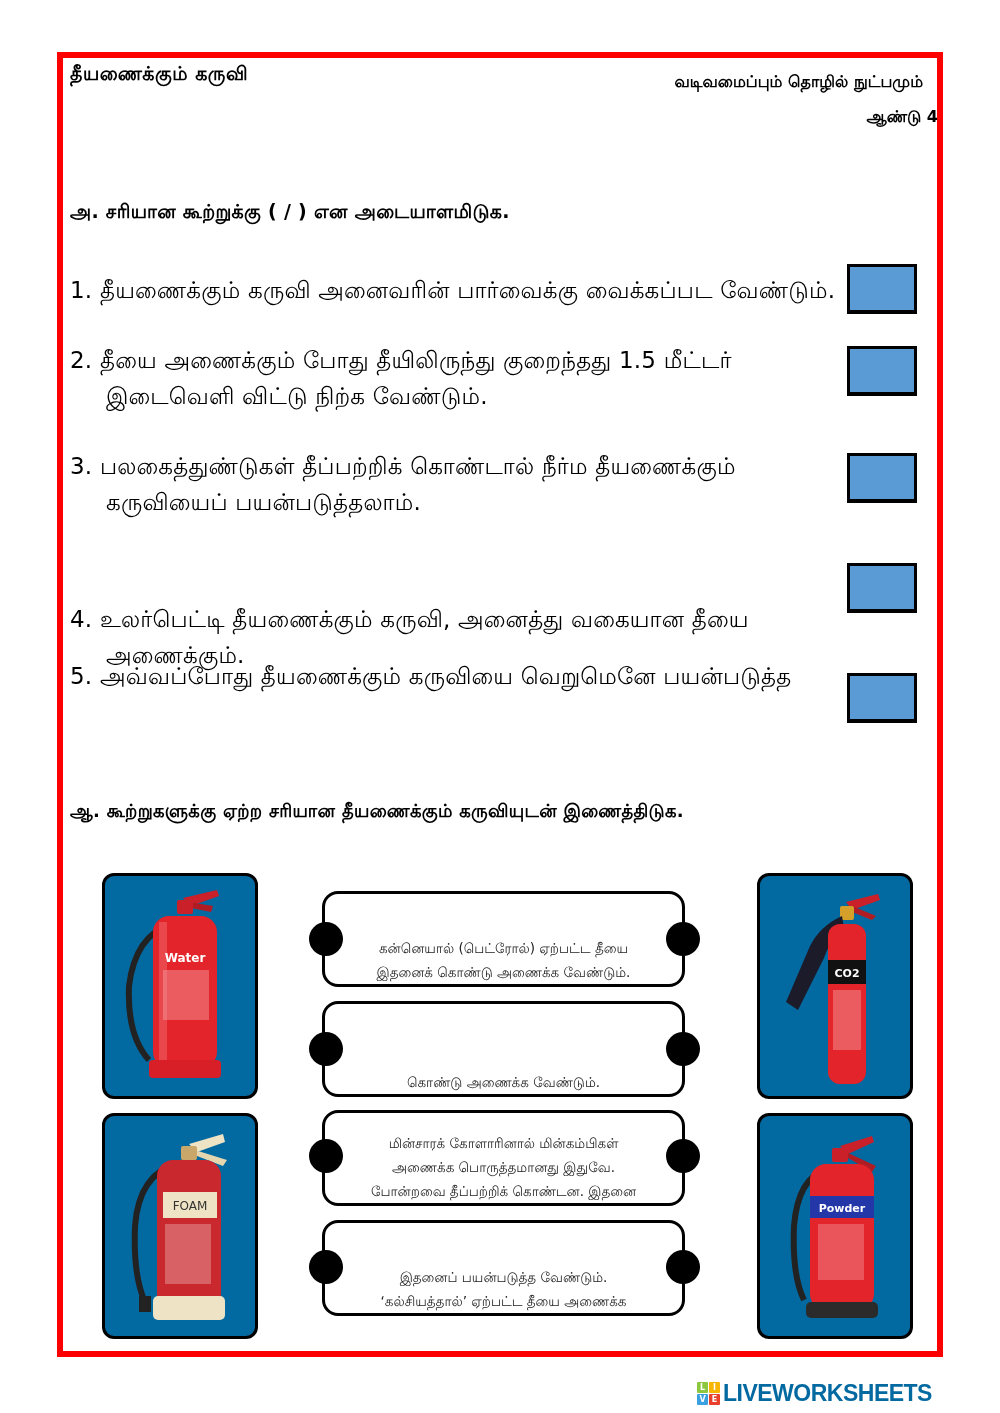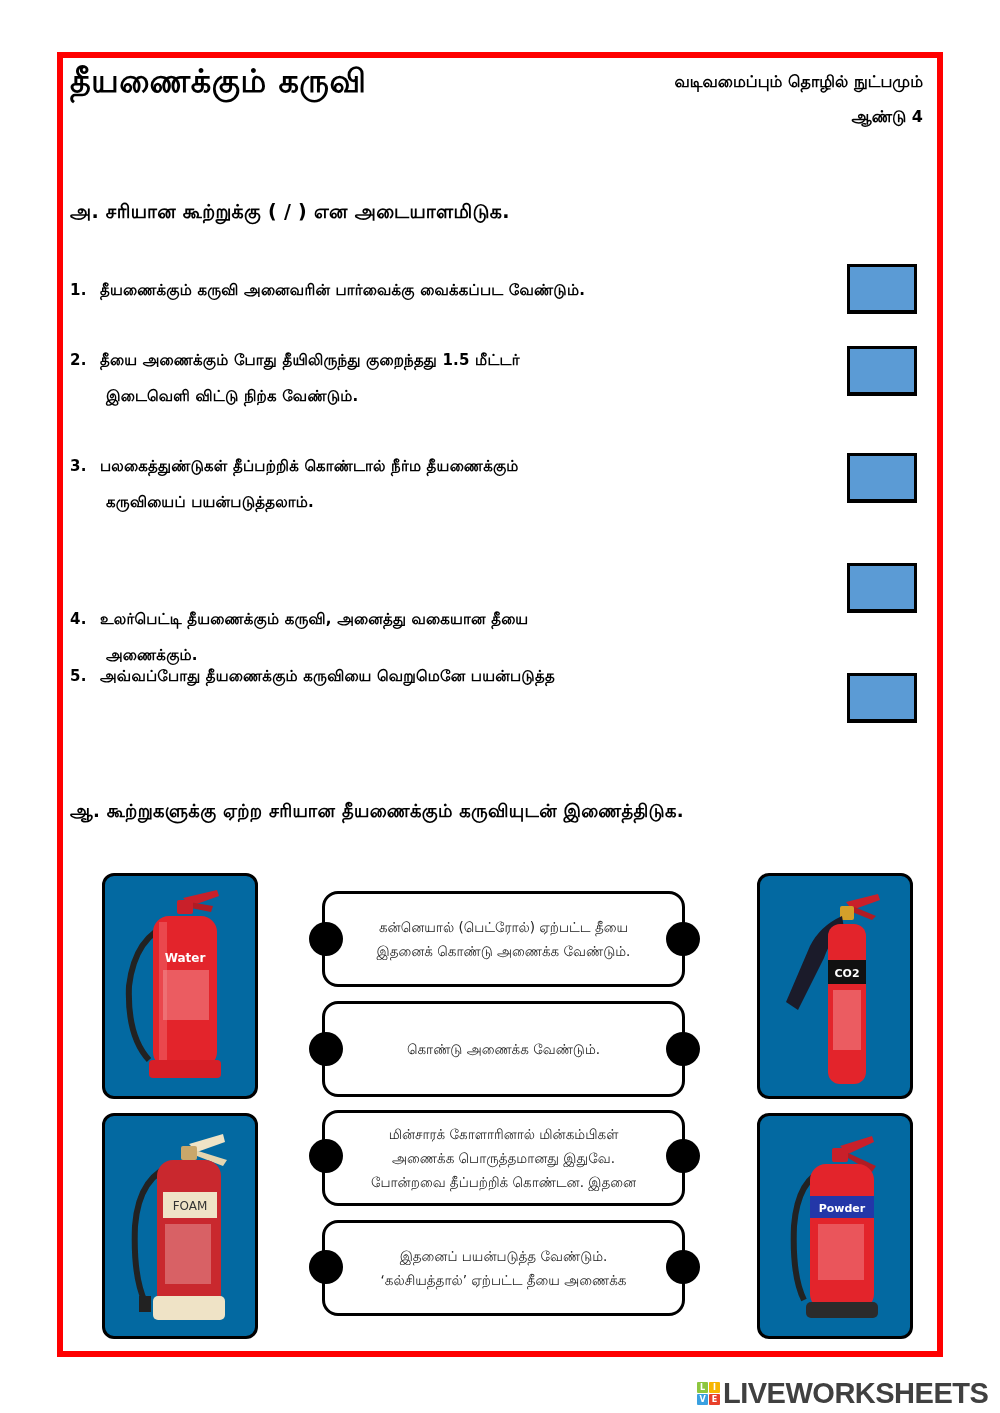--- a/index.html
+++ b/index.html
@@ -4,31 +4,31 @@
 <style>
   * { box-sizing: border-box; margin: 0; padding: 0; }
   html, body { width: 1000px; height: 1413px; background: #ffffff; overflow: hidden; }
   body { position: relative; font-family: "DejaVu Sans", sans-serif; color: #000; }
 
   .sheet-border {
     position: absolute; left: 57px; top: 52px; width: 886px; height: 1305px;
     border: 6px solid #ff0000; background: #fff;
   }
 
-  .title { position: absolute; left: 70px; top: 62px; font-size: 32px; font-weight: bold; letter-spacing: 0.5px; }
+  .title { position: absolute; left: 70px; top: 62px; font-size: 19px; font-weight: bold; letter-spacing: 0.5px; }
   .subject { position: absolute; right: 77px; top: 72px; font-size: 16px; font-weight: bold; text-align: right; }
-  .year { position: absolute; right: 77px; top: 107px; font-size: 16px; font-weight: bold; text-align: right; }
+  .year { position: absolute; right: 62px; top: 107px; font-size: 16px; font-weight: bold; text-align: right; }
 
   .section-a-heading {
     position: absolute; left: 70px; top: 200px; font-size: 19px; font-weight: bold;
     text-underline-offset: 4px; letter-spacing: 0.3px;
   }
 
   .statement {
-    position: absolute; left: 70px; font-size: 15px; font-weight: bold; line-height: 36px; width: 770px;
+    position: absolute; left: 70px; font-size: 23px; font-weight: normal; line-height: 36px; width: 770px;
     letter-spacing: 0.2px;
   }
   .statement .num { display: inline-block; width: 30px; }
   .statement .cont { padding-left: 36px; display: block; }
 
   .checkbox {
     position: absolute; left: 847px; width: 70px; height: 50px;
     background: #5b9bd5; border: 3px solid #000; border-bottom-width: 4px; cursor: pointer;
   }
 
@@ -39,31 +39,31 @@
 
   .ext-card {
     position: absolute; width: 156px; height: 226px; border: 3px solid #000; border-radius: 12px;
     background: #0369a1; overflow: hidden;
   }
   .ext-card svg { position: absolute; left: 0; top: 0; }
 
   .match-card {
     position: absolute; left: 322px; width: 363px; height: 96px;
     border: 3px solid #000; border-radius: 16px; background: #fff;
-    display: flex; align-items: center; justify-content: center; text-align: center;
+    display: flex; align-items: flex-end; justify-content: center; text-align: center;
     font-size: 13.5px; line-height: 24px; padding: 0 30px; color: #222;
   }
   .dot {
     position: absolute; width: 34px; height: 34px; border-radius: 50%; background: #000; cursor: pointer;
   }
 
   .logo { position: absolute; left: 697px; top: 1378px; height: 30px; display: flex; align-items: center; }
   .logo-blocks { display: grid; grid-template-columns: 11px 11px; grid-template-rows: 11px 11px; gap: 1px; margin-right: 3px; }
   .logo-blocks span { font-size: 8px; font-weight: bold; color: #fff; display: flex; align-items: center; justify-content: center; border-radius: 1px; }
-  .logo-text { font-family: "Liberation Sans", sans-serif; font-size: 29px; font-weight: bold; color: #404040; letter-spacing: -0.5px; }
+  .logo-text { font-family: "Liberation Sans", sans-serif; font-size: 23px; font-weight: bold; color: #0369a1; letter-spacing: -0.5px; }
 </style>
 </head>
 <body>
 
 <div class="sheet-border"></div>
 
 <div class="title">தீயணைக்கும் கருவி</div>
 <div class="subject">வடிவமைப்பும் தொழில் நுட்பமும்</div>
 <div class="year">ஆண்டு 4</div>
 

